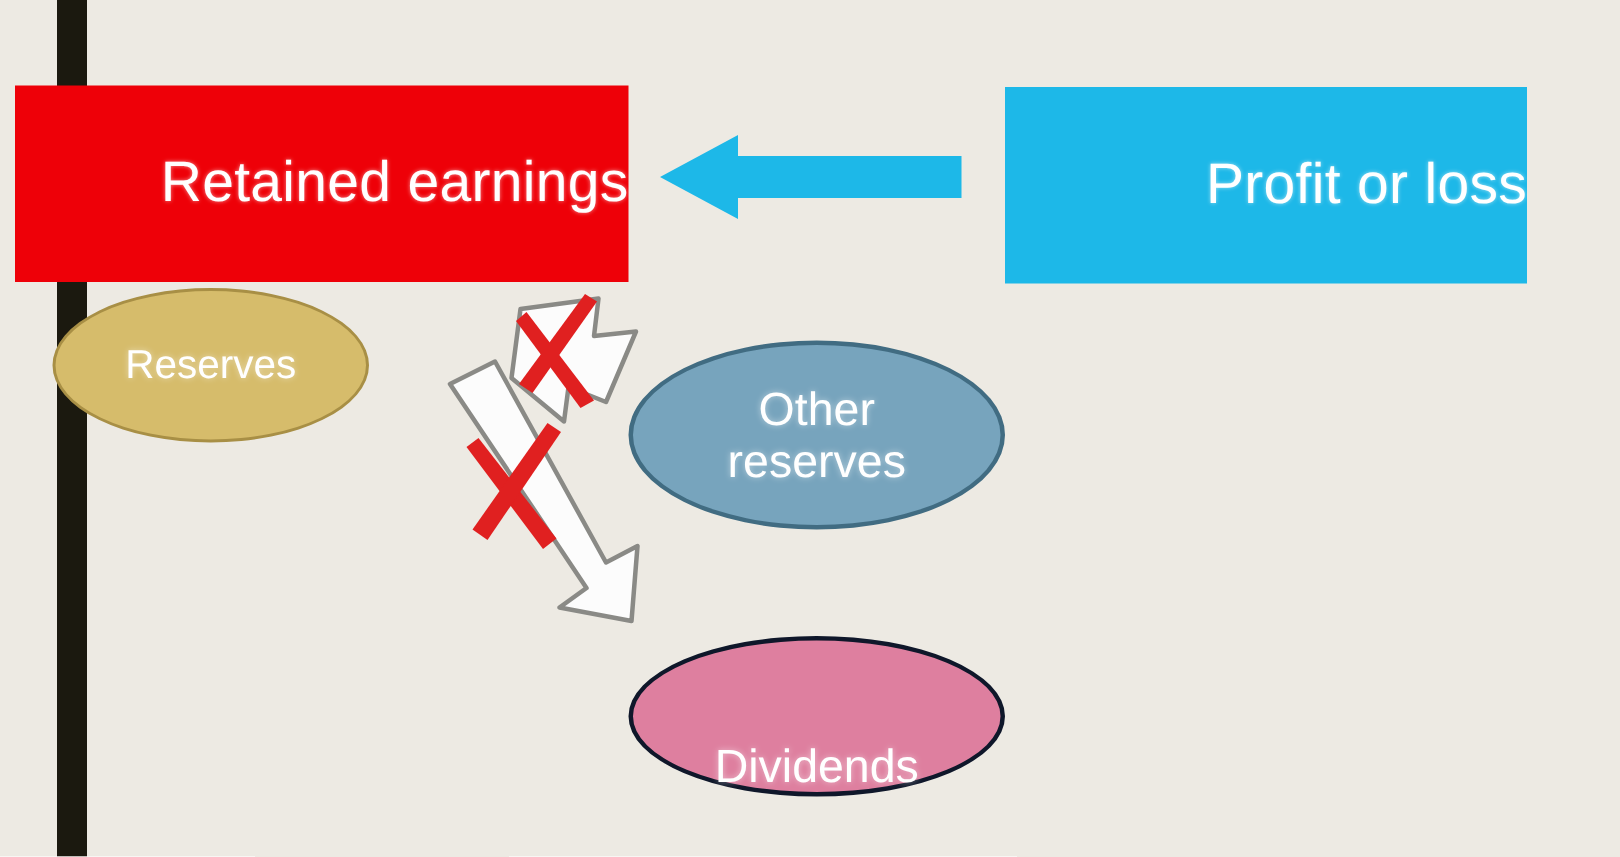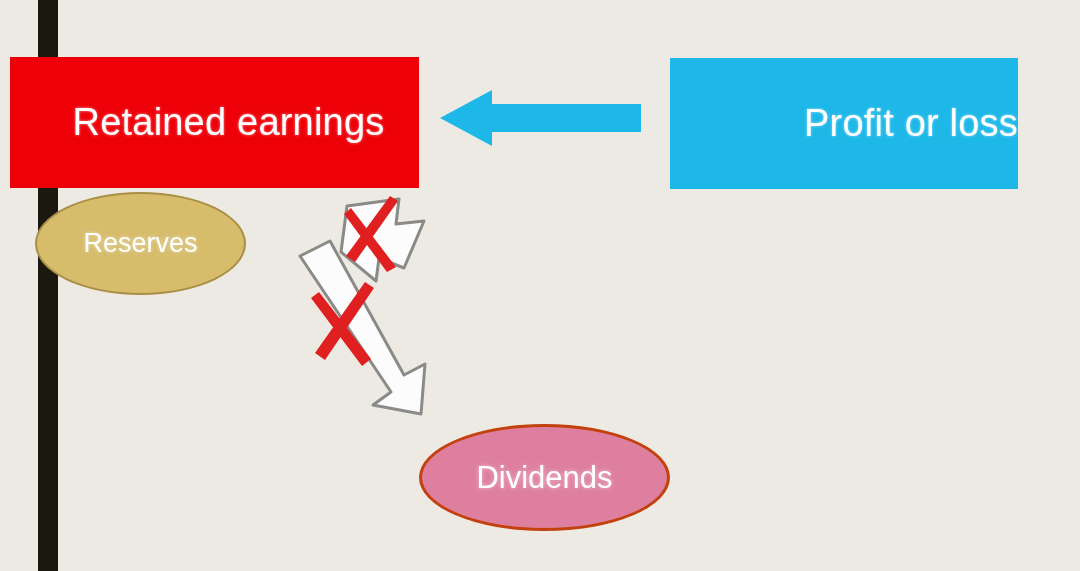--- a/index.html
+++ b/index.html
@@ -43,21 +43,21 @@
     white-space: nowrap;
   }
 
   #retained-earnings-box {
     left: 10px;
     top: 57px;
     width: 409px;
     height: 131px;
     background: #EE0008;
     padding-left: 28px;
-    justify-content: center;
+    justify-content: flex-end;
   }
 
   #profit-or-loss-box {
     left: 670px;
     top: 58px;
     width: 348px;
     height: 131px;
     background: #1DB8E8;
     justify-content: flex-end;
   }
@@ -97,21 +97,22 @@
     border: 3px solid #416C82;
   }
   #other-reserves-ellipse .ellipse-label { font-size: 31px; }
 
   #dividends-ellipse {
     left: 419px;
     top: 424px;
     width: 251px;
     height: 107px;
     background: #DE7F9F;
-    border: 3px solid #c2410c;
+    border: 3px solid #0f172a;
+    align-items: flex-end;
   }
   #dividends-ellipse .ellipse-label { font-size: 31px; }
 
   
   #overlay {
     position: absolute;
     left: 0;
     top: 0;
     width: 1080px;
     height: 571px;
@@ -130,20 +131,26 @@
   </div>
 
   <div class="rect" id="profit-or-loss-box">
     <span class="rect-label">Profit or loss</span>
   </div>
 
   <div class="ellipse" id="reserves-ellipse">
     <span class="ellipse-label">Reserves</span>
   </div>
 
+  <div class="ellipse" id="other-reserves-ellipse">
+    <span class="ellipse-label">
+      <span>Other</span><br>
+      <span>reserves</span>
+    </span>
+  </div>
 
   <div class="ellipse" id="dividends-ellipse">
     <span class="ellipse-label">Dividends</span>
   </div>
 
   <svg id="overlay" viewBox="0 0 1080 571">
 
     <g>
       <path d="M 440 118 L 492 90 L 492 104 L 641 104 L 641 132 L 492 132 L 492 146 Z" fill="#1DB8E8"></path>
     </g>

